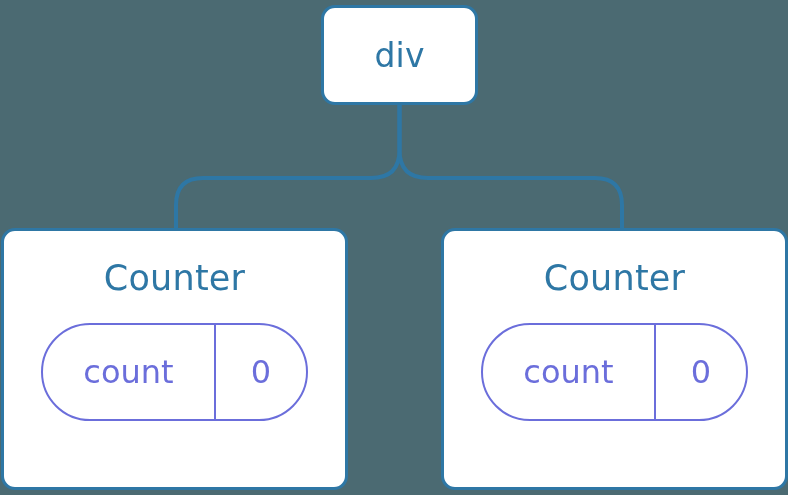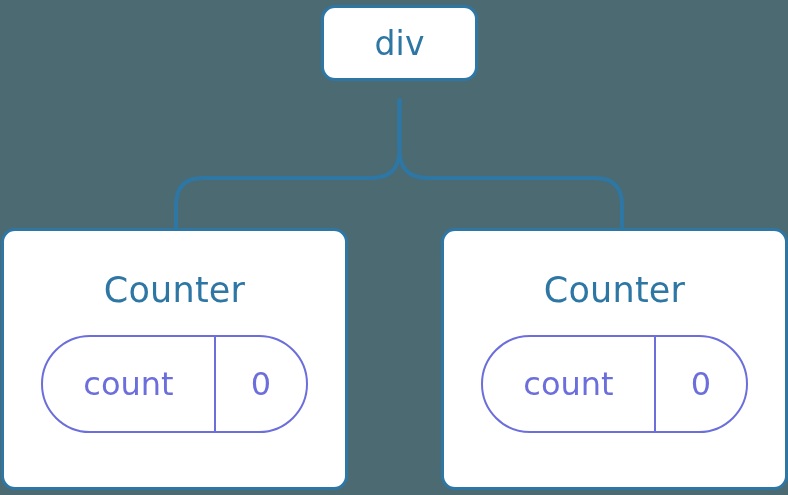--- a/index.html
+++ b/index.html
@@ -41,38 +41,38 @@
     display: flex;
     flex-direction: column;
     align-items: center;
   }
 
   
   .node-root {
     left: 321px;
     top: 5px;
     width: 157px;
-    height: 76px;
+    height: 100px;
     justify-content: center;
   }
 
   .node-root-label {
     font-family: "DejaVu Sans", sans-serif;
     font-size: 33px;
     font-weight: 400;
     color: #2e77a5;
     letter-spacing: 0.2px;
     line-height: 1;
   }
 
   
   .node-child {
     top: 228px;
     height: 262px;
-    padding-top: 42px;
+    padding-top: 30px;
   }
 
   .node-child-left {
     left: 1px;
     width: 347px;
   }
 
   .node-child-right {
     left: 441px;
     width: 347px;

